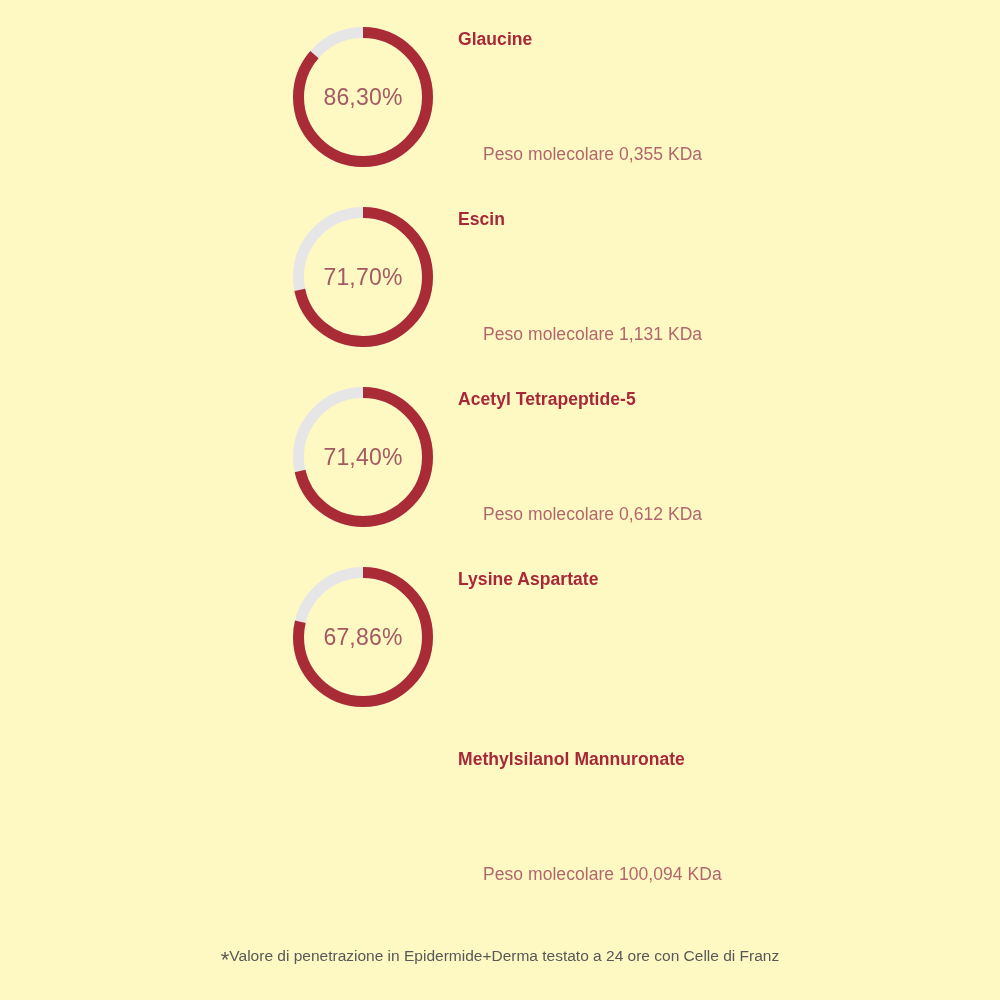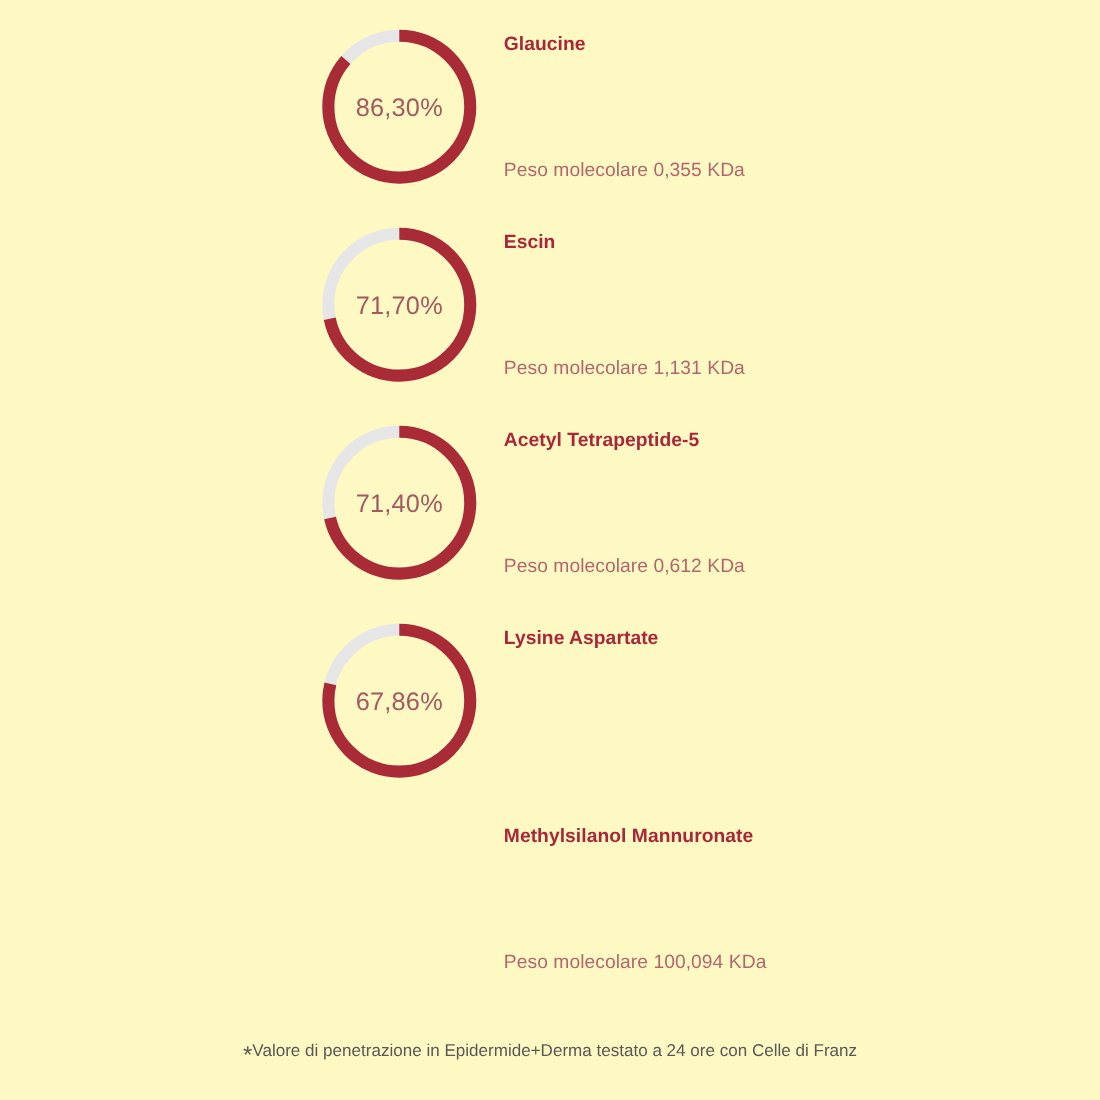--- a/index.html
+++ b/index.html
@@ -72,20 +72,21 @@
     color: #a8283a;
     line-height: 1.42;
     letter-spacing: 0.05px;
   }
   .label-sub {
     font-size: 17.5px;
     font-weight: normal;
     color: #b2666e;
     line-height: 1.42;
     letter-spacing: 0.05px;
+    margin-left: 25px;
   }
   .footnote {
     position: absolute;
     left: 0;
     top: 946px;
     width: 1000px;
     text-align: center;
     font-size: 15.5px;
     color: #585858;
     line-height: 1.3;

